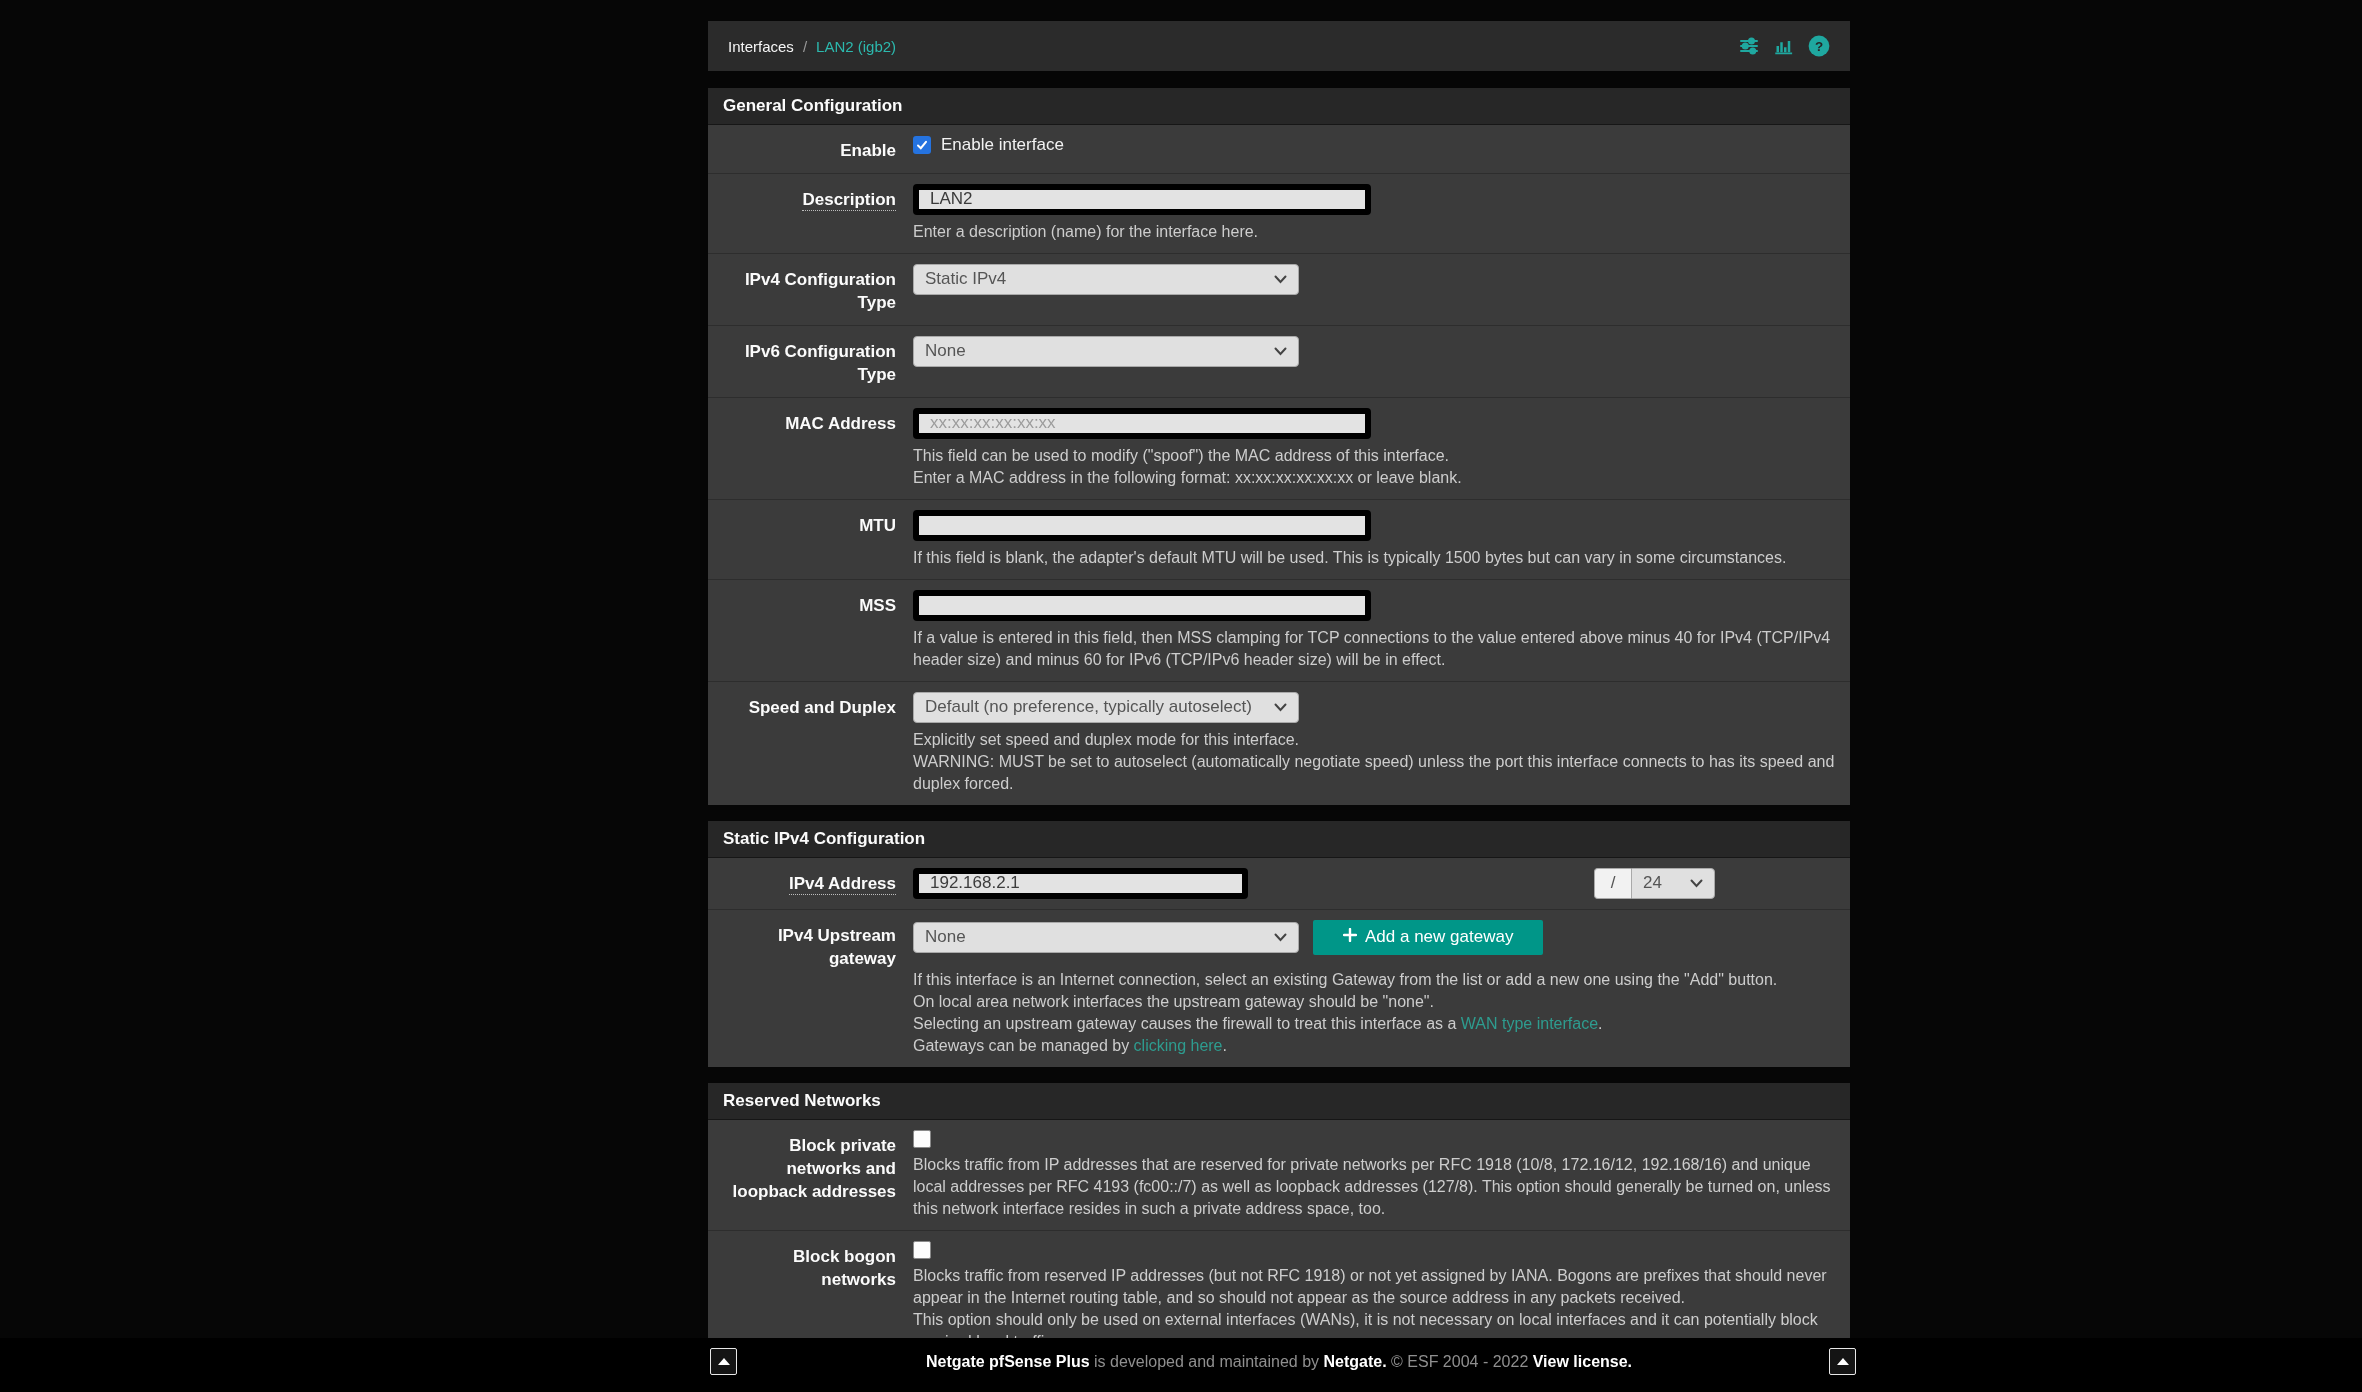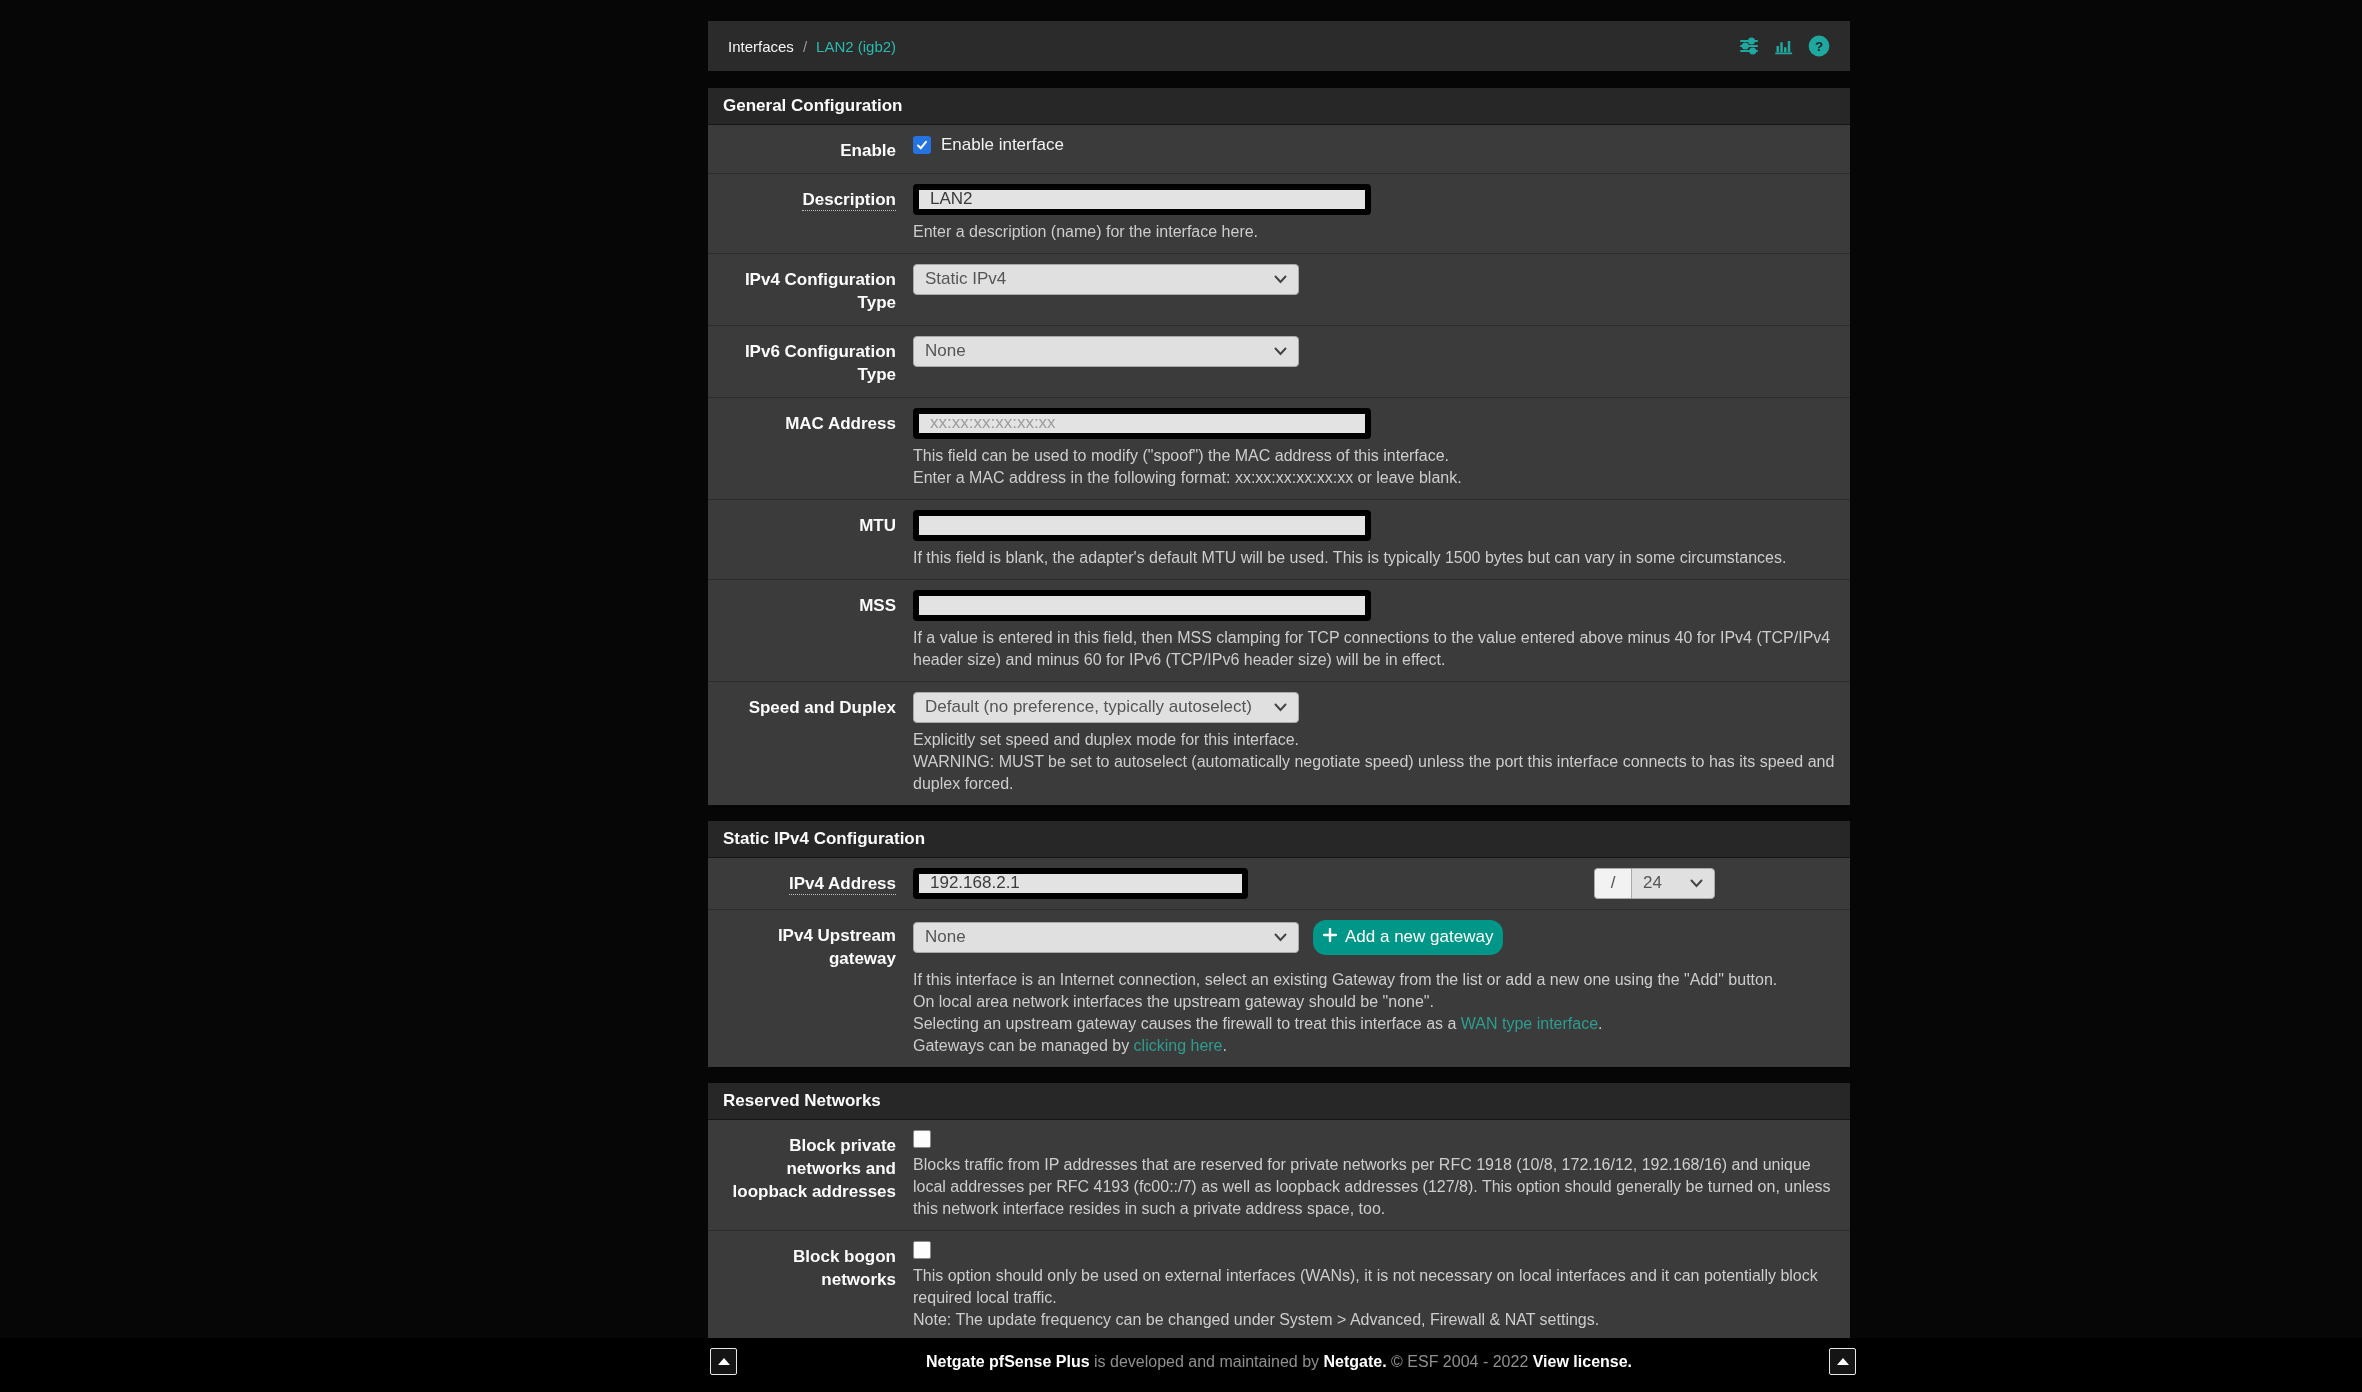--- a/index.html
+++ b/index.html
@@ -67,23 +67,23 @@
   .mask-group { display:flex; margin-left:auto; margin-right:125px; }
   .mask-sep {
     width:37px; height:31px; background:#f2f2f2; border:1px solid #a9a9a9;
     border-right:none; border-radius:4px 0 0 4px; color:#555; font-size:17px;
     display:flex; align-items:center; justify-content:center;
   }
   .mask-sel { width:84px; border-radius:0 4px 4px 0; }
 
   .gw-line { display:flex; align-items:center; }
   .btn-teal {
-    background:#009688; color:#fff; border:none; border-radius:13px;
+    background:#009688; color:#fff; border:none; border-radius:2px;
     font-family:"Liberation Sans",sans-serif; font-size:17px;
-    height:35px; padding:0 10px; margin-left:14px; cursor:pointer;
+    height:35px; padding:0 30px; margin-left:14px; cursor:pointer;
     display:flex; align-items:center; gap:8px;
   }
 
   
   .footer {
     position:absolute; left:0; bottom:0; width:2362px; height:54px; background:#000;
   }
   .footer-inner { position:absolute; left:708px; width:1142px; height:47px; }
   .footer-text {
     position:absolute; left:0; right:0; top:0; bottom:0;
@@ -322,20 +322,21 @@
             <span class="cb cb-unchecked"></span>
             <div class="help">Blocks traffic from IP addresses that are reserved for private networks per RFC 1918 (10/8, 172.16/12, 192.168/16) and unique local addresses per RFC 4193 (fc00::/7) as well as loopback addresses (127/8). This option should generally be turned on, unless this network interface resides in such a private address space, too.</div>
           </div>
         </div>
 
         <div class="form-row">
           <div class="row-label"><span class="lbl">Block bogon networks</span></div>
           <div class="row-field">
             <span class="cb cb-unchecked"></span>
             <div class="help">
+              <div>Blocks traffic from reserved IP addresses (but not RFC 1918) or not yet assigned by IANA. Bogons are prefixes that should never appear in the Internet routing table, and so should not appear as the source address in any packets received.</div>
               <div>This option should only be used on external interfaces (WANs), it is not necessary on local interfaces and it can potentially block required local traffic.</div>
               <div>Note: The update frequency can be changed under System &gt; Advanced, Firewall &amp; NAT settings.</div>
             </div>
           </div>
         </div>
 
       </div>
     </div>
 
   </div>

